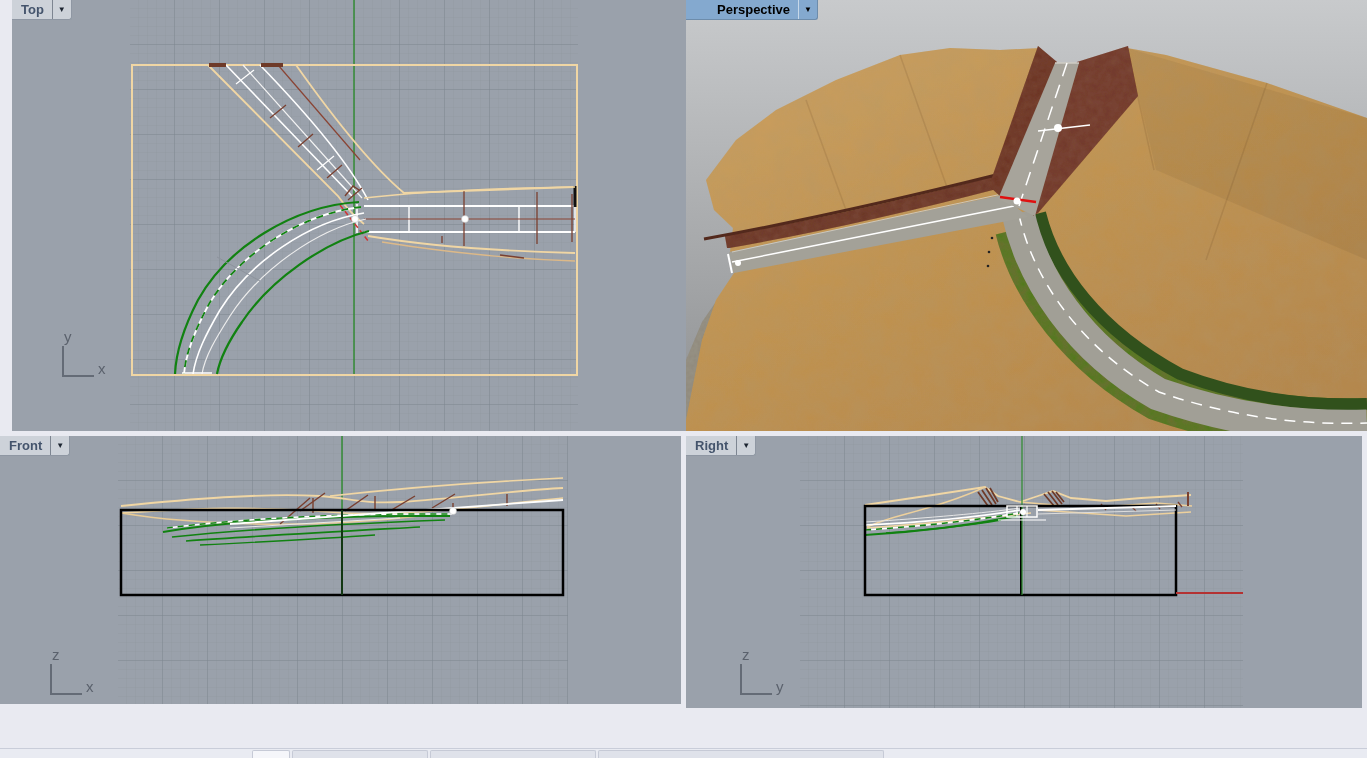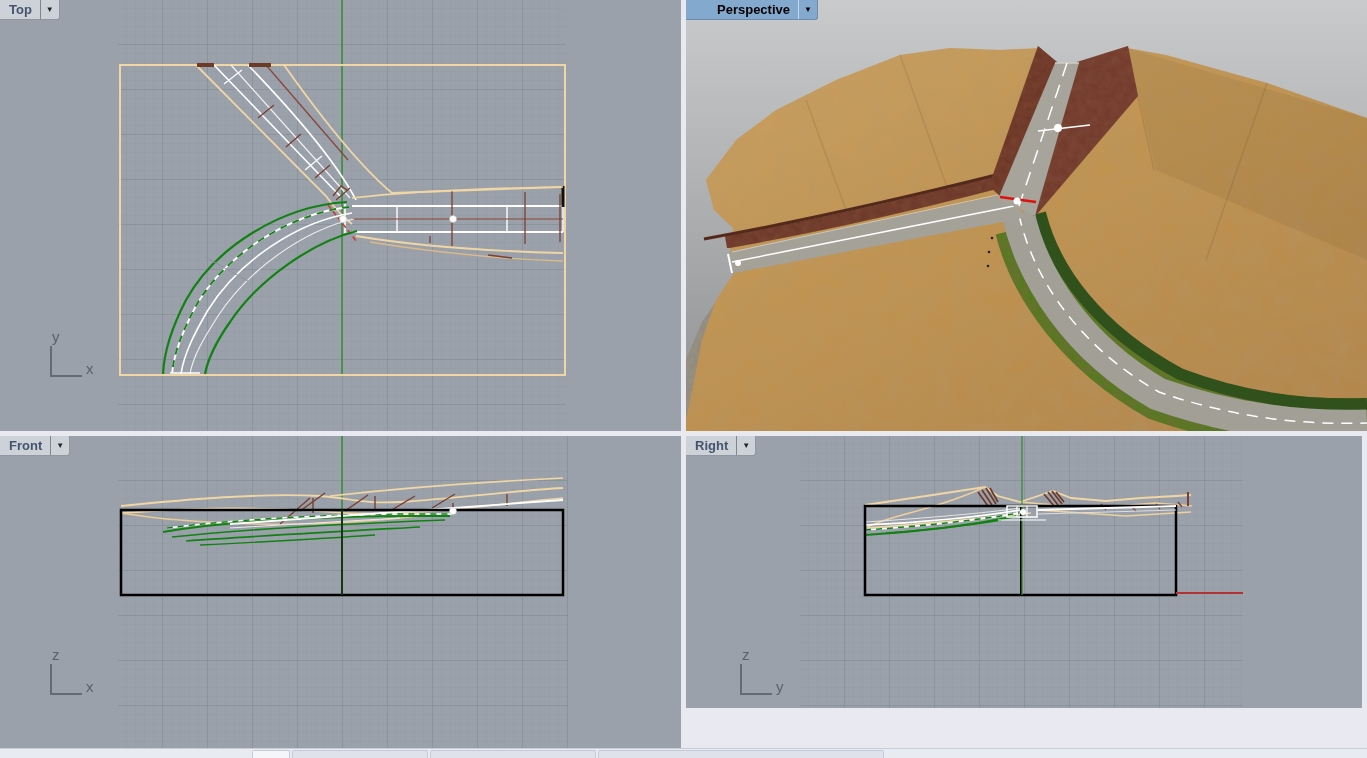--- a/index.html
+++ b/index.html
@@ -2,23 +2,23 @@
 <html><head>
 <meta charset="utf-8">
 <style>
   html,body{margin:0;padding:0;}
   body{
     width:1367px;height:758px;position:relative;overflow:hidden;
     background:#e9eaf1;
     font-family:"Liberation Sans",sans-serif;
   }
   .viewport{position:absolute;background:#9aa1ab;overflow:hidden;}
-  #vp-top   {left:0;   top:0;   width:681px;height:431px;}
+  #vp-top   {left:12px;   top:0;   width:681px;height:431px;}
   #vp-persp {left:686px;top:0;  width:681px;height:431px;}
-  #vp-front {left:0;   top:436px;width:681px;height:312px;}
+  #vp-front {left:0;   top:436px;width:681px;height:268px;}
   #vp-right {left:686px;top:436px;width:676px;height:272px;}
   .vp-canvas{position:absolute;left:0;top:0;display:block;}
 
   .vp-label{
     position:absolute;left:0;top:0;height:19px;z-index:6;
     display:flex;align-items:center;
     background:#cdd2d9;color:#44546c;
     border:1px solid #8f97a3;border-top:none;border-left:none;
     border-radius:0 0 3px 0;
     font-size:13px;font-weight:bold;line-height:19px;

